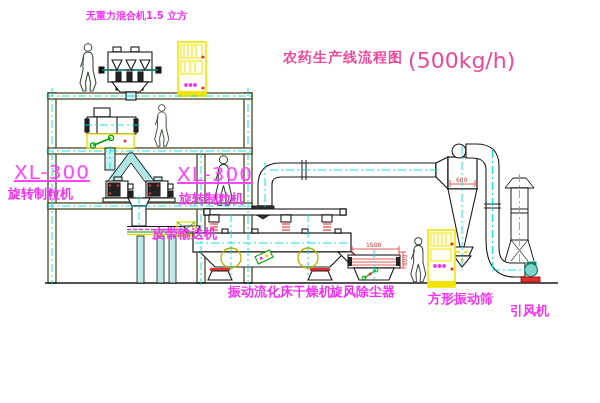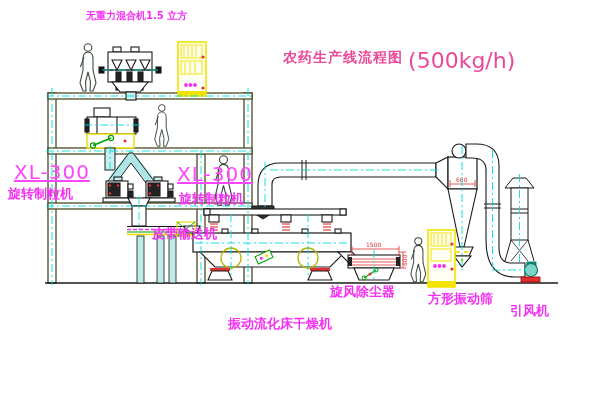--- a/index.html
+++ b/index.html
@@ -308,20 +308,20 @@
   <div class="lbl lbl-sm" style="left:86px;top:11px;">无重力混合机1.5 立方</div>
 
   <div class="lbl lbl-model" style="left:14px;top:162px;">XL-300</div>
   <div class="lbl lbl-xs" style="left:8px;top:187px;">旋转制粒机</div>
 
   <div class="lbl lbl-model" style="left:177px;top:164px;">XL-300</div>
   <div class="lbl lbl-xs" style="left:179px;top:192px;">旋转制粒机</div>
 
   <div class="lbl lbl-xs" style="left:152px;top:216px;margin-top:11px;">皮带输送机</div>
 
-  <div class="lbl lbl-xs" style="left:228px;top:285px;margin-top:32px;">振动流化床干燥机</div>
+  <div class="lbl lbl-xs" style="left:228px;top:285px;">振动流化床干燥机</div>
 
   <div class="lbl lbl-xs" style="left:330px;top:285px;">旋风除尘器</div>
 
   <div class="lbl lbl-xs" style="left:428px;top:292px;">方形振动筛</div>
   <div class="lbl lbl-xs" style="left:510px;top:304px;">引风机</div>
 
 </div>
 
 </body></html>

